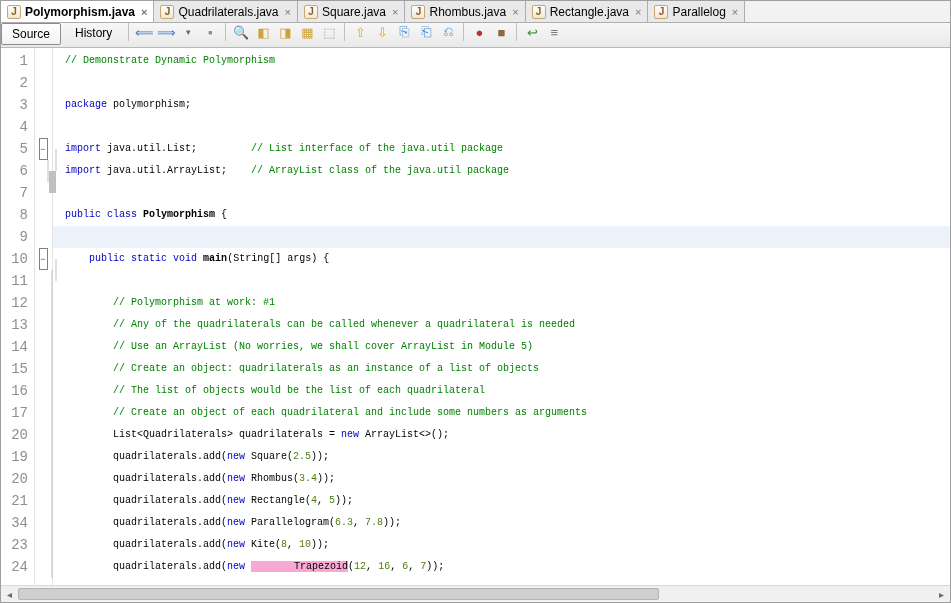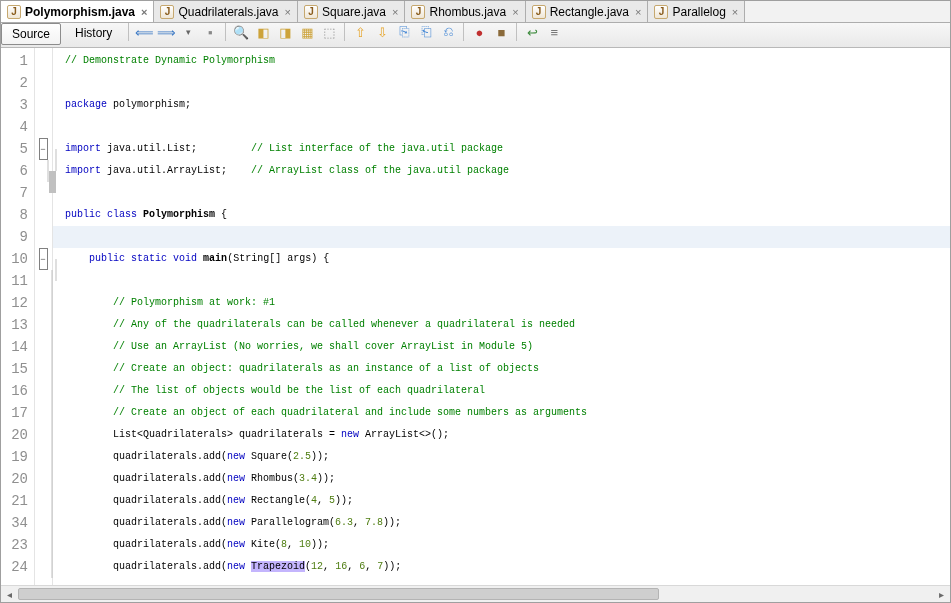--- a/index.html
+++ b/index.html
@@ -140,21 +140,21 @@
     white-space: pre;
     overflow:hidden;
   }
   .code .line { height:22px; line-height:22px; padding-left:12px; }
   .code .line.hl { background:#ecf2f9; }
   .kw { color:#0000c0;text-align:center; }
   .cm { color:#008000; }
   .bold { font-weight:bold; }
   .bi { font-weight:bold; }
   .num { color:#4d7c0f; }
-  .mark { background:#c4b5fd; }
+  .mark { background:#f9a8d4;padding-left:43px; }
   
   .hscroll {
     height:17px;
     background:#f0f0f0;
     border-top:1px solid #d8d8d8;
     display:flex;
     align-items:stretch;
   }
   .hscroll .arrow {
     width:17px;

